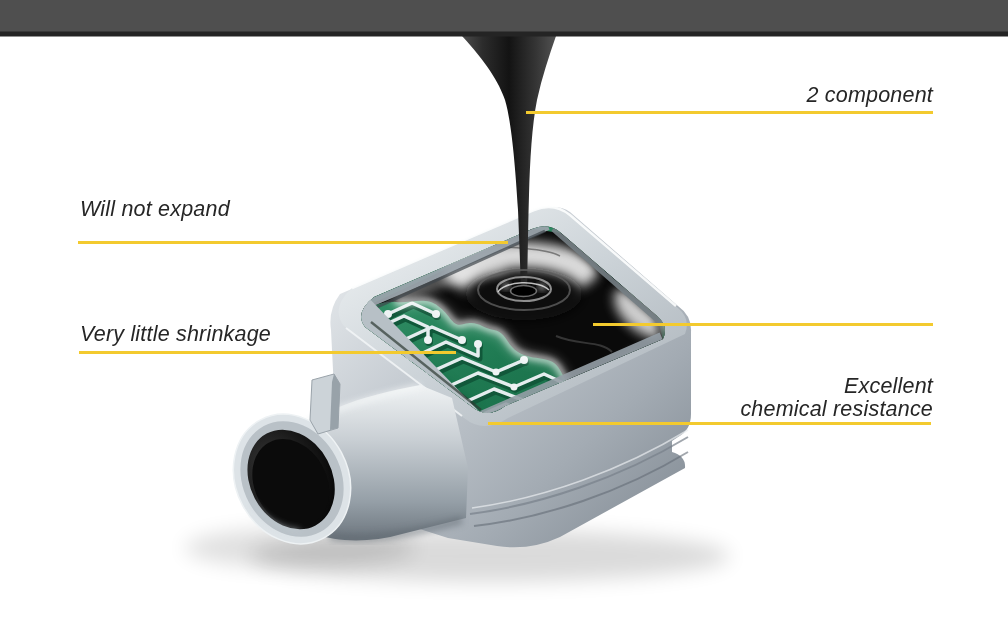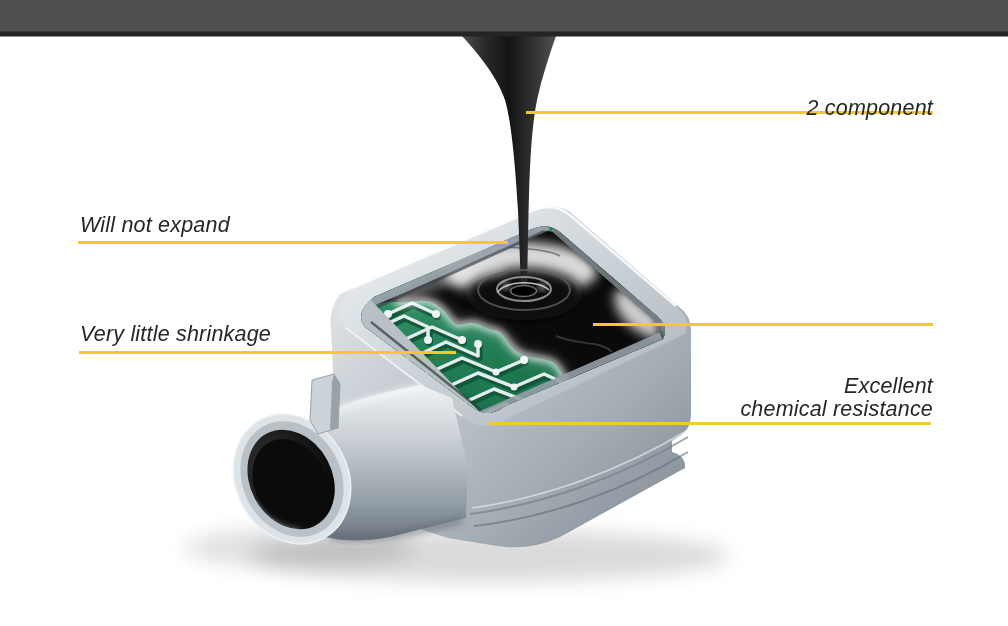--- a/index.html
+++ b/index.html
@@ -218,23 +218,23 @@
       <rect x="0" y="31.5" width="1008" height="5" fill="#242424"></rect>
     </g>
   </svg>
 
   <div class="callout-line" style="left:526px;top:111px;width:407px;"></div>
   <div class="callout-line" style="left:78px;top:241px;width:430px;"></div>
   <div class="callout-line" style="left:593px;top:323px;width:340px;"></div>
   <div class="callout-line" style="left:79px;top:351px;width:377px;"></div>
   <div class="callout-line" style="left:488px;top:422px;width:443px;"></div>
 
-  <div class="callout-label right" style="right:75px;top:84px;margin-top:13px;">2 component</div>
-
-  <div class="callout-label" style="left:80px;top:214px;text-align:center;">Will not expand</div>
+  <div class="callout-label right" style="right:75px;top:84px;">2 component</div>
+
+  <div class="callout-label" style="left:80px;top:198px;text-align:center;">Will not expand</div>
 
 
   <div class="callout-label right" style="right:75px;top:375px;">
     <div>Excellent</div>
     <div>chemical resistance</div>
   </div>
 
   <div class="callout-label" style="left:80px;top:323px;">Very little shrinkage</div>
 
 </div>

